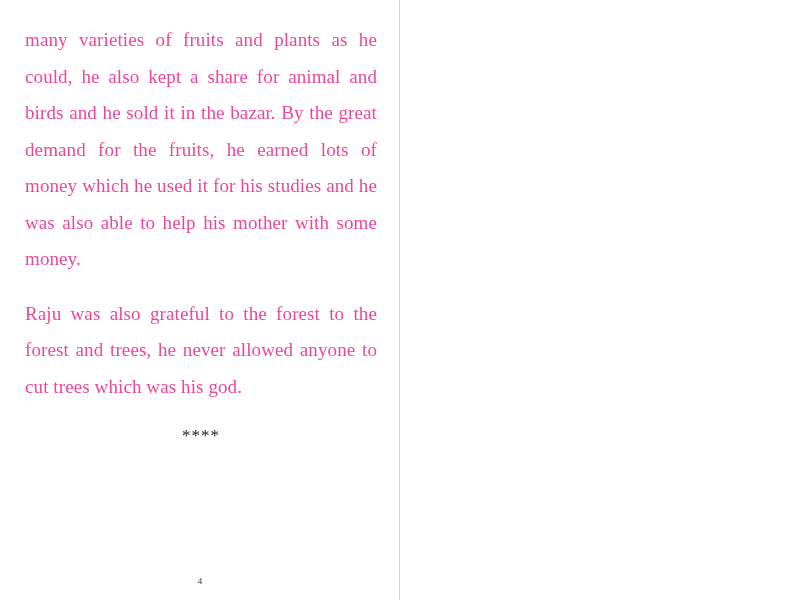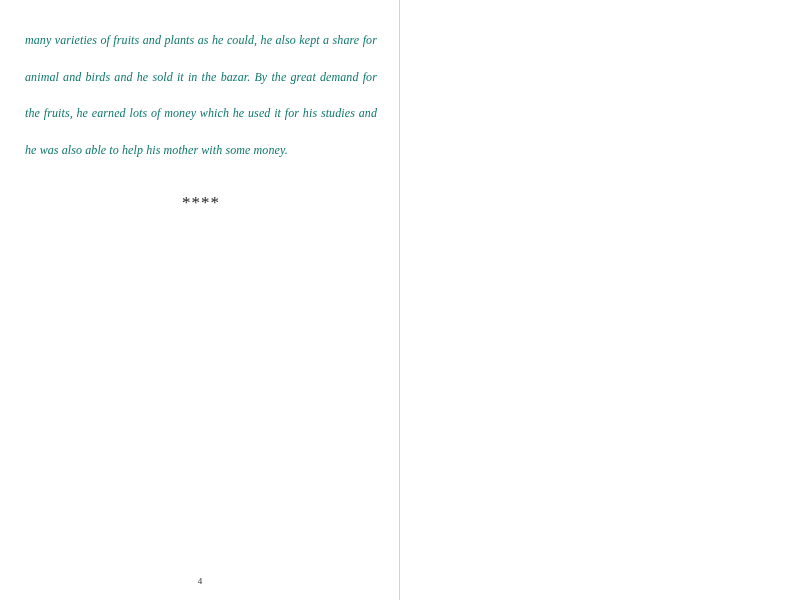--- a/index.html
+++ b/index.html
@@ -43,27 +43,26 @@
     background: linear-gradient(to right, #e8e8e8, #bdbdbd, #e8e8e8);
   }
   .text-column {
     position: absolute;
     left: 25px;
     top: 22px;
     width: 352px;
   }
   .para {
     margin: 0 0 18px 0;
-    font-size: 12px;
+    font-size: 19px;
     line-height: 36.5px;
-    color: #0f766e;
+    color: #ec4899;
     text-align: justify;
     text-justify: inter-word;
     letter-spacing: 0.1px;
-    font-style: italic;
   }
   .para.last {
     margin-bottom: 0;
   }
   .divider-mark {
     margin-top: 14px;
     font-size: 17px;
     line-height: 34px;
     color: #1b1b1b;
     text-align: center;
@@ -83,20 +82,21 @@
   }
 </style>
 </head>
 <body>
 
 <div class="page-spread">
 
   <div class="page-left">
     <div class="text-column">
       <p class="para">many varieties of fruits and plants as he could, he also kept a share for animal and birds and he sold it in the bazar. By the great demand for the fruits, he earned lots of money which he used it for his studies and he was also able to help his mother with some money.</p>
+      <p class="para last">Raju was also grateful to the forest to the forest and trees, he never allowed anyone to cut trees which was his god.</p>
       <div class="divider-mark">****</div>
     </div>
     <div class="page-number">4</div>
   </div>
 
   <div class="gutter"></div>
 
   <div class="page-right">
     <div></div>
   </div>

